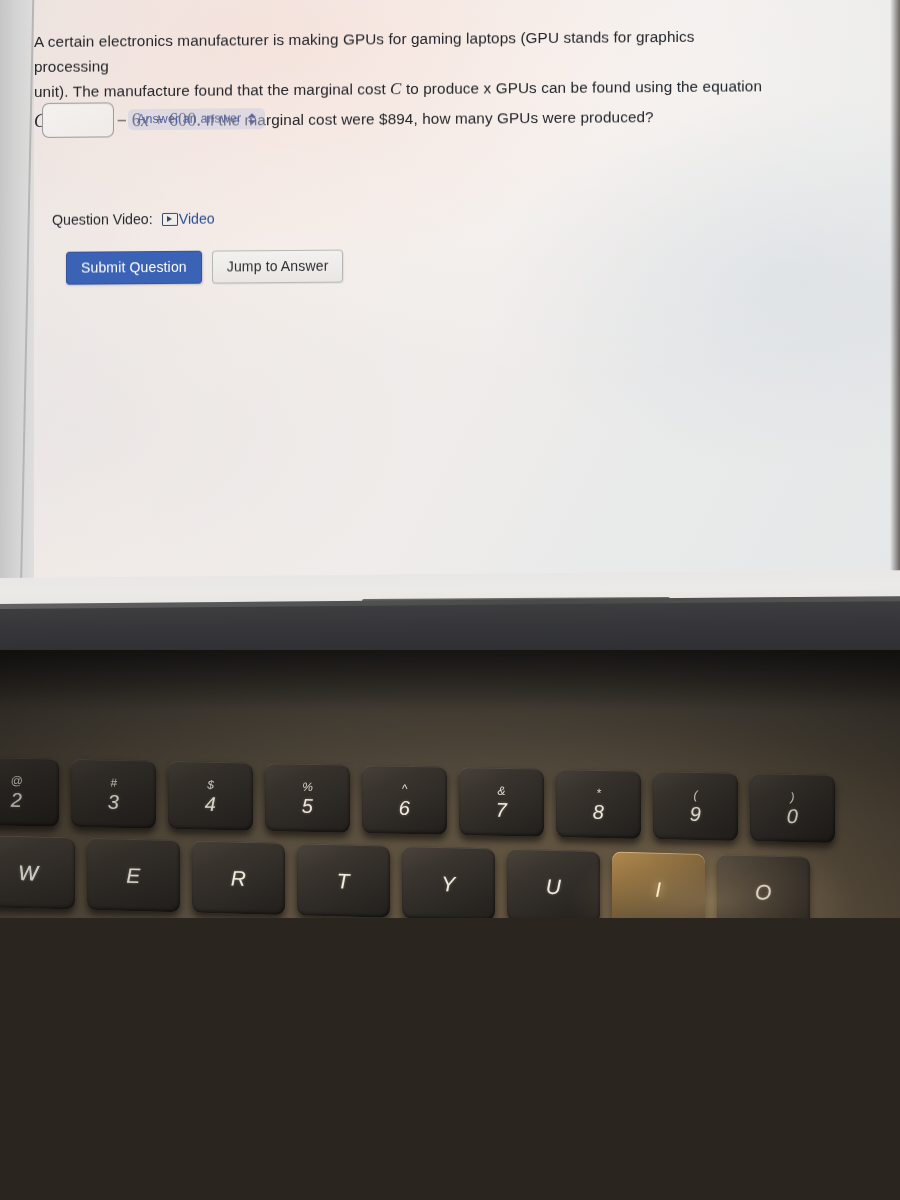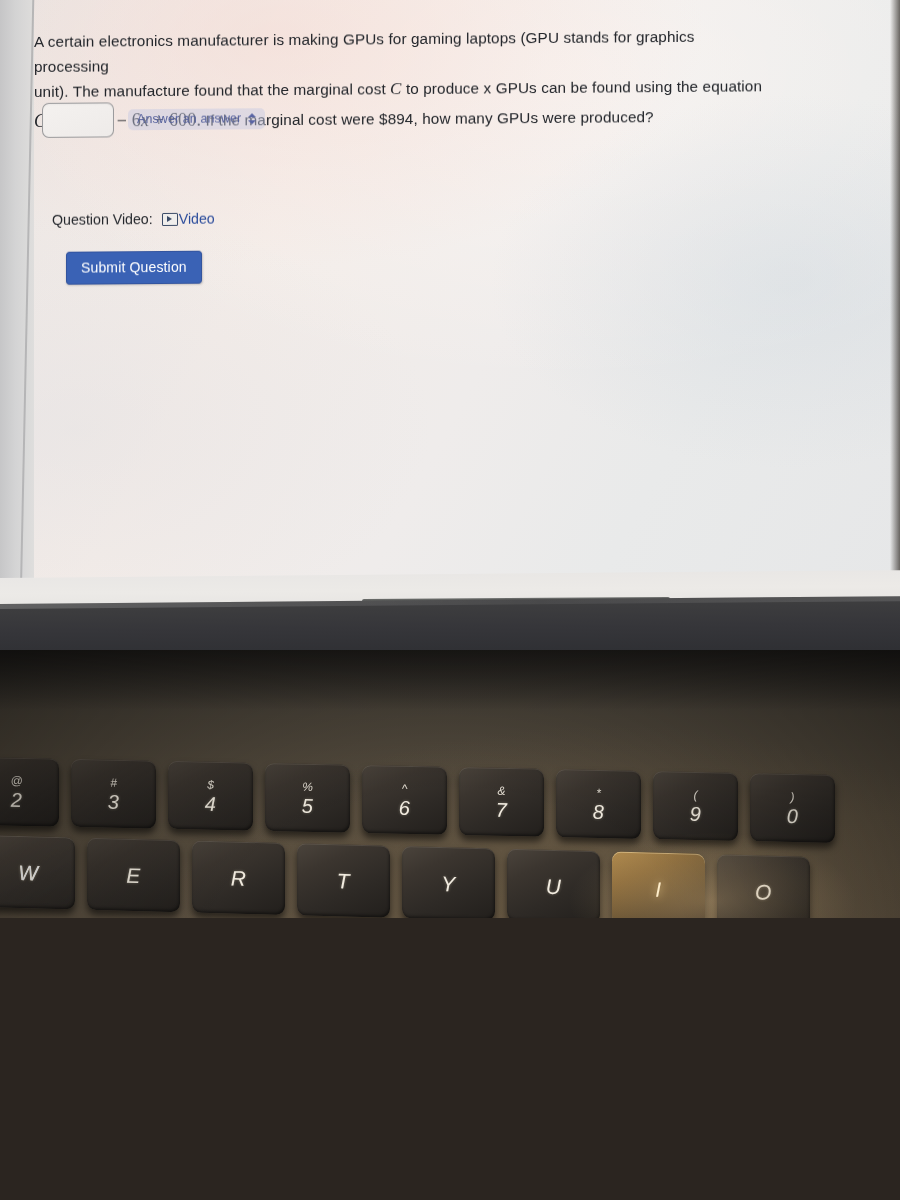--- a/index.html
+++ b/index.html
@@ -222,20 +222,21 @@
       <div class="help-row">
         <span>Question Video:</span>
         <span class="help-video">
           <span class="vid-icon"></span>
           <span>Video</span>
         </span>
       </div>
 
       <div class="btn-row">
         <button class="btn btn-primary">Submit Question</button>
+        <button class="btn btn-secondary">Jump to Answer</button>
       </div>
 
     </div>
 
     <div class="bezel-left"></div>
     <div class="bezel-left-edge"></div>
     <div class="right-dark"></div>
   </div>
 
   <div class="lid-bottom"></div>

